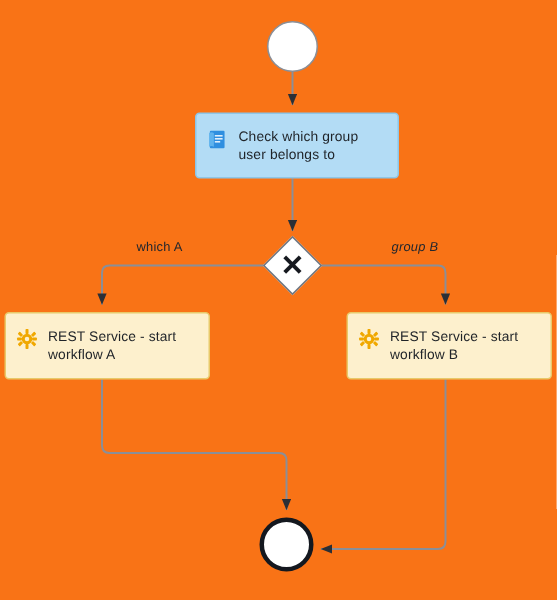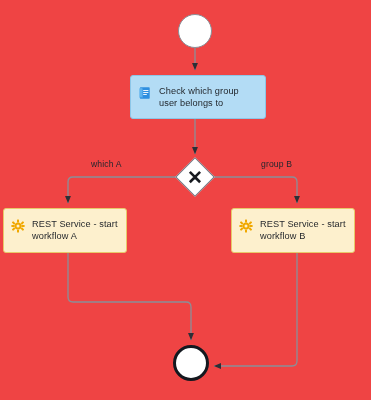--- a/index.html
+++ b/index.html
@@ -10,21 +10,21 @@
   body {
     width: 371px;
     height: 400px;
     overflow: hidden;
     font-family: "Liberation Sans", sans-serif;
   }
   #canvas {
     position: relative;
     width: 371px;
     height: 400px;
-    background: #ef4444;
+    background: #f97316;
   }
   #edges {
     position: absolute;
     left: 0;
     top: 0;
     width: 371px;
     height: 400px;
   }
 
   
@@ -94,21 +94,21 @@
   }
   .task.script {
     left: 130px;
     top: 75px;
     width: 136px;
     height: 44px;
     background: #b3dcf5;
     border: 1px solid #8cc6e8;
   }
   .task.service {
-    width: 124px;
+    width: 137px;
     height: 45px;
     background: #fdf0cd;
     border: 1px solid #e8c96a;
   }
   .task.service.a { left: 3px;  top: 208px; }
   .task.service.b { left: 231px; top: 208px; }
 
   .task-icon {
     flex: 0 0 auto;
     width: 14px;
@@ -126,21 +126,21 @@
 
   
   .flow-label {
     position: absolute;
     font-size: 8.6px;
     color: #23272e;
     letter-spacing: 0.15px;
     white-space: nowrap;
   }
   .flow-label.a { left: 91px;  top: 159px; }
-  .flow-label.b { left: 261px; top: 159px; }
+  .flow-label.b { left: 261px; top: 159px; font-style: italic; }
 </style>
 </head>
 <body>
 
 <div id="canvas">
 
   <svg id="edges" viewBox="0 0 371 400" xmlns="http://www.w3.org/2000/svg">
     <defs>
       <marker id="arrow" markerWidth="9" markerHeight="9" refX="7.4" refY="3.1" orient="auto" markerUnits="userSpaceOnUse">
         <path d="M0,0 L7.6,3.1 L0,6.2 z" fill="#2b2f36"></path>

